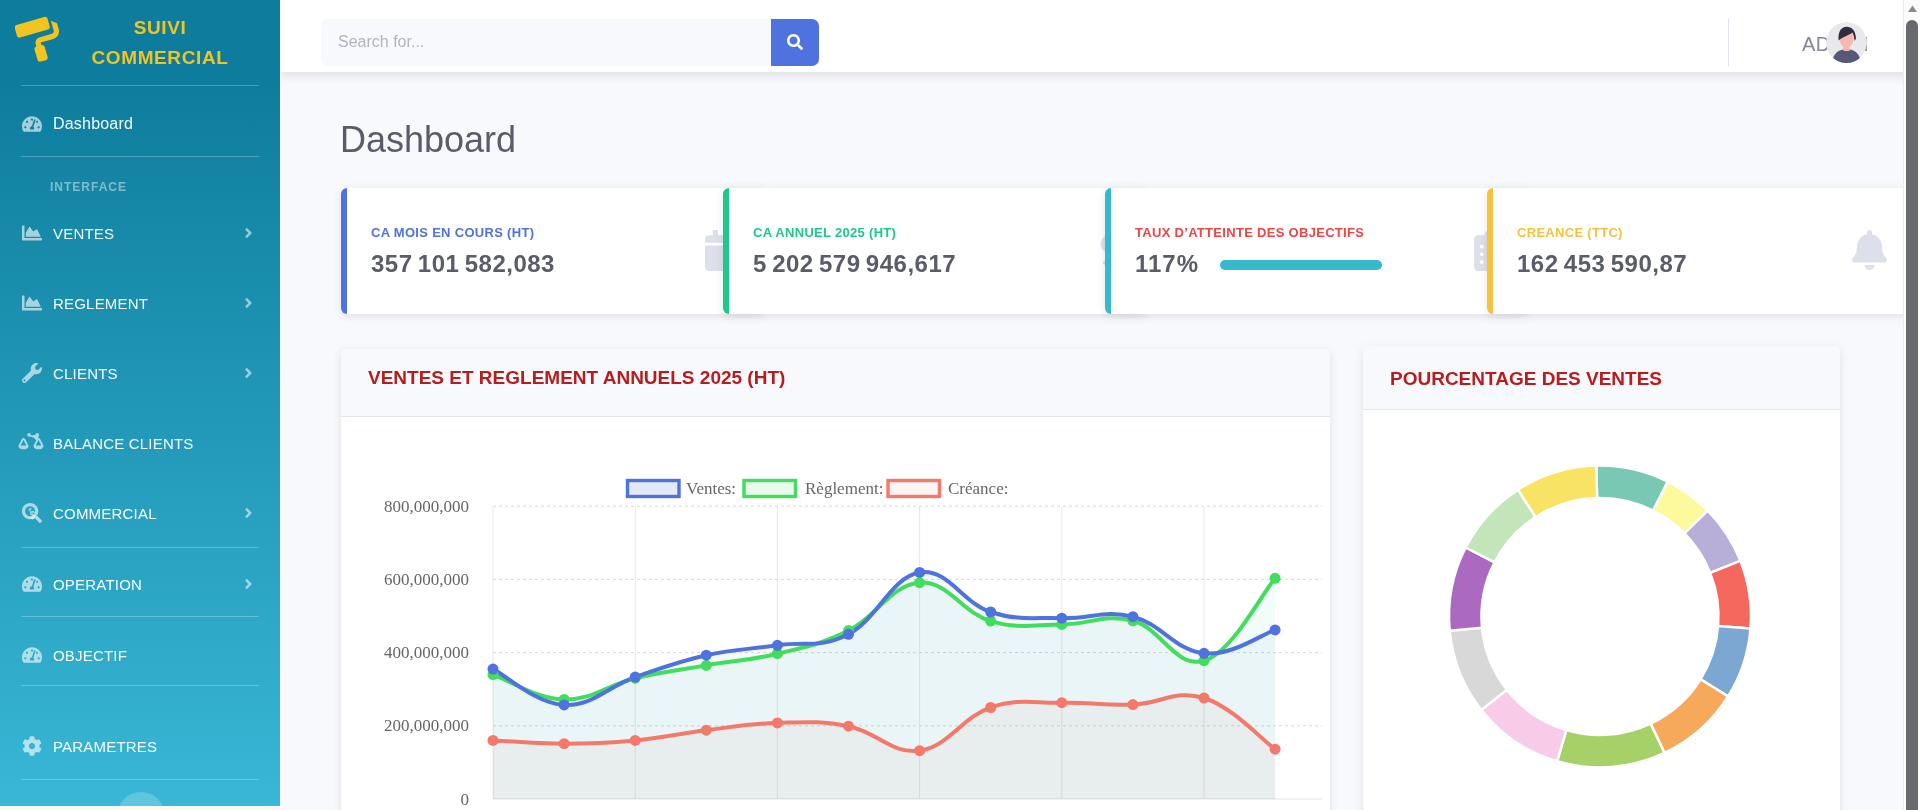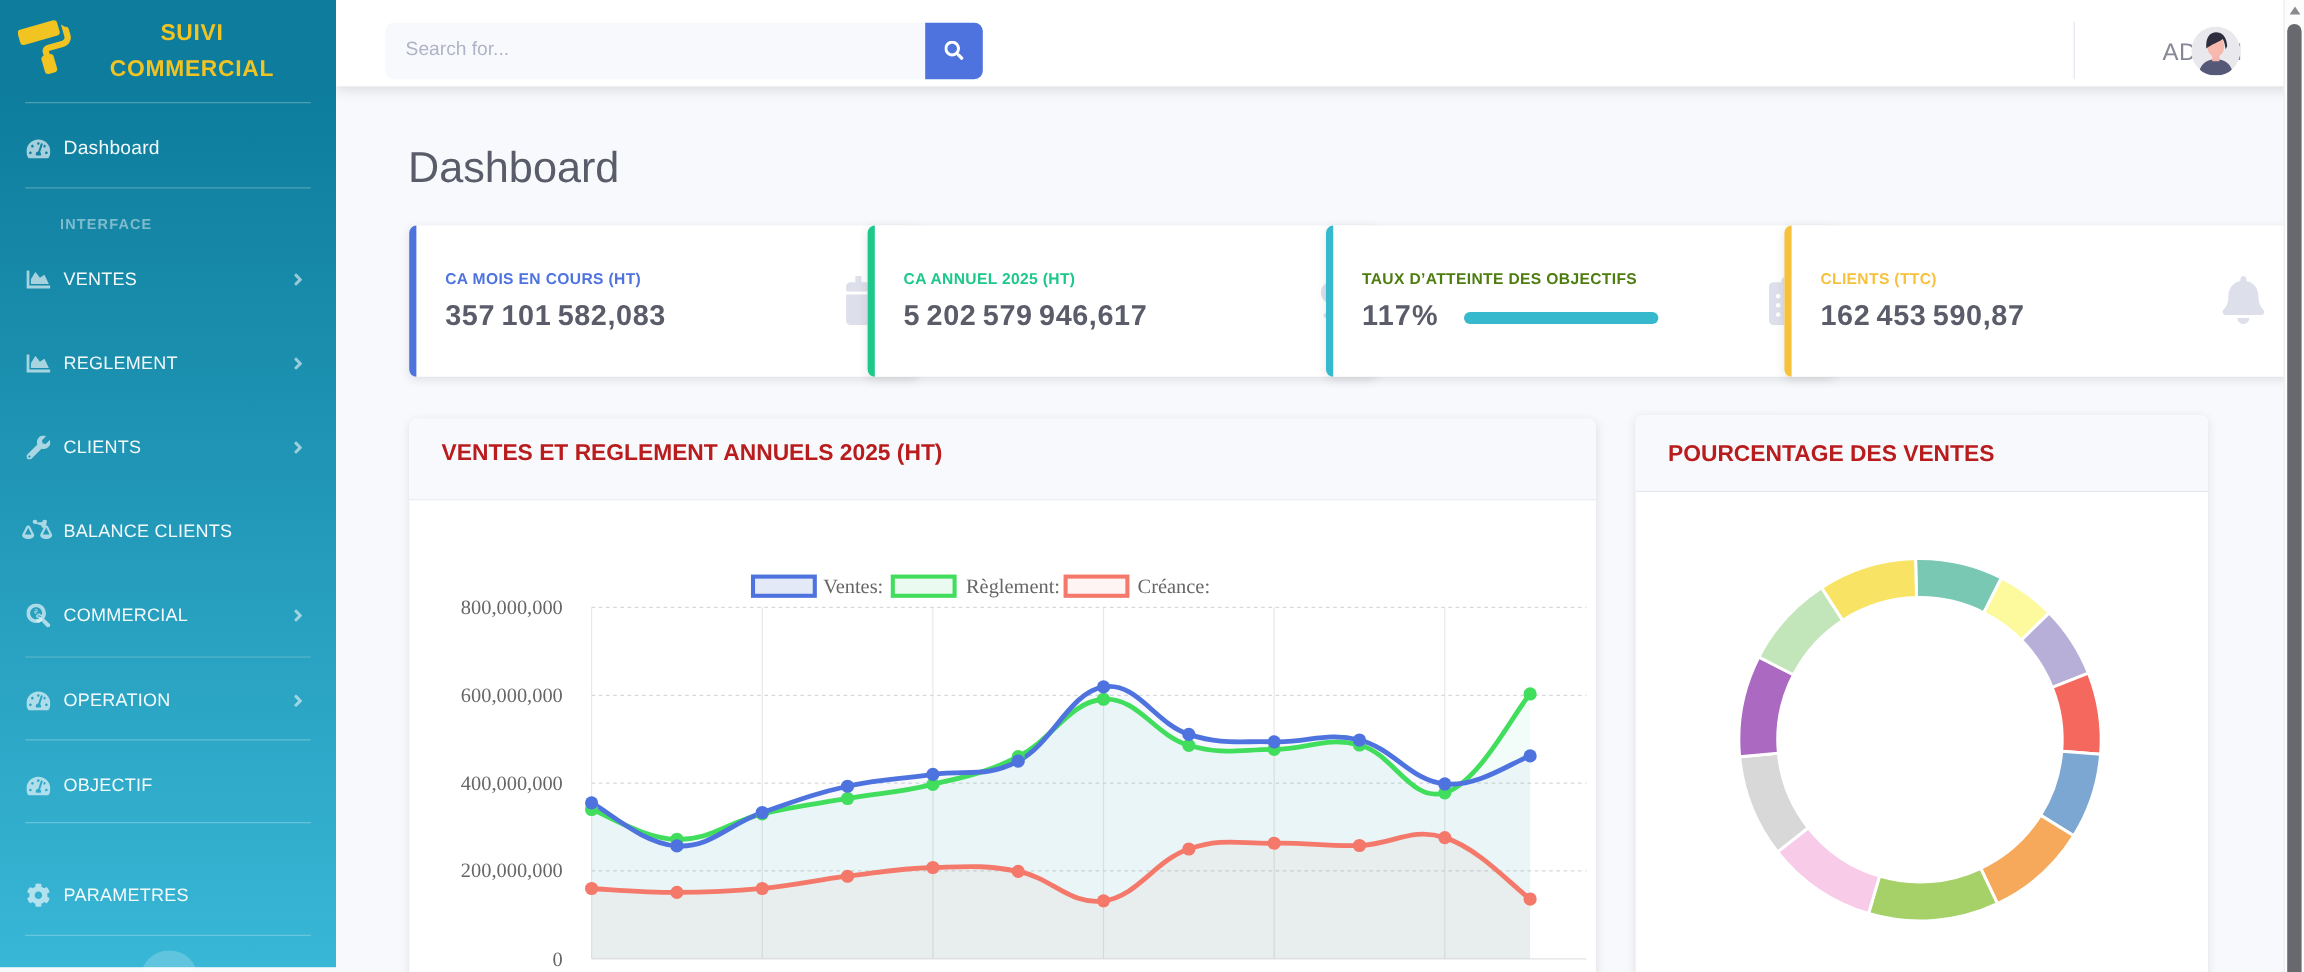--- a/index.html
+++ b/index.html
@@ -186,31 +186,31 @@
     <div class="bar" style="background:#1cc88a"></div>
     <div class="lbl" style="color:#1cc88a">CA ANNUEL 2025 (HT)</div>
     <div class="val">5 202 579 946,617</div>
     <svg class="icon" width="24" height="41" viewBox="0 0 288 512" fill="#dddfeb">
         <path d="M209.2 233.4l-108-31.6C88.7 198.2 80 186.5 80 173.5c0-16.3 13.2-29.5 29.5-29.5h66.3c12.2 0 24.2 3.7 34.2 10.5 6.1 4.1 14.3 3.1 19.5-2l34.8-34c7.1-6.9 6.1-18.4-1.8-24.5C238 74.8 207.4 64.1 176 64V16c0-8.8-7.2-16-16-16h-32c-8.8 0-16 7.2-16 16v48.3C64.6 65.5 22.2 105.8 16.7 158.3c-6.2 59.5 33.7 112.4 90.6 129.1l102.5 30c12.5 3.7 21.2 15.3 21.2 28.3 0 16.3-13.2 29.5-29.5 29.5h-66.3C123 375.2 111 371.5 101 364.7c-6.1-4.1-14.3-3.1-19.5 2l-34.8 34c-7.1 6.9-6.1 18.4 1.8 24.5 24.5 19.2 55.1 29.9 86.5 30v48c0 8.8 7.2 16 16 16h32c8.8 0 16-7.2 16-16v-48.2c46.6-.9 90.3-28.6 105.7-72.7 21.5-61.6-14.6-124.8-75.5-142.9z"></path>
       </svg>
   </div>
 
   <div class="card statcard" style="left:825px">
     <div class="bar" style="background:#36b9cc"></div>
-    <div class="lbl" style="color:#4d7c0f">TAUX D’ATTEINTE DES OBJECTIFS</div>
+    <div class="lbl" style="color:#ef4444">TAUX D’ATTEINTE DES OBJECTIFS</div>
     <div class="val" style="letter-spacing:1px">117%</div>
     <div class="abs" style="left:115px;top:72px;width:162px;height:10px;border-radius:5px;background:#36b9cc"></div>
     <svg class="icon" width="31" height="41" viewBox="0 0 384 512" fill="#dddfeb">
         <path d="M336 64h-80c0-35.3-28.7-64-64-64s-64 28.7-64 64H48C21.5 64 0 85.5 0 112v352c0 26.5 21.5 48 48 48h288c26.5 0 48-21.5 48-48V112c0-26.5-21.5-48-48-48zM96 424c-13.3 0-24-10.7-24-24s10.7-24 24-24 24 10.7 24 24-10.7 24-24 24zm0-96c-13.3 0-24-10.7-24-24s10.7-24 24-24 24 10.7 24 24-10.7 24-24 24zm0-96c-13.3 0-24-10.7-24-24s10.7-24 24-24 24 10.7 24 24-10.7 24-24 24zm96-192c13.3 0 24 10.7 24 24s-10.7 24-24 24-24-10.7-24-24 10.7-24 24-24zm128 368c0 4.4-3.6 8-8 8H168c-4.4 0-8-3.6-8-8v-16c0-4.4 3.6-8 8-8h144c4.4 0 8 3.6 8 8v16zm0-96c0 4.4-3.6 8-8 8H168c-4.4 0-8-3.6-8-8v-16c0-4.4 3.6-8 8-8h144c4.4 0 8 3.6 8 8v16zm0-96c0 4.4-3.6 8-8 8H168c-4.4 0-8-3.6-8-8v-16c0-4.4 3.6-8 8-8h144c4.4 0 8 3.6 8 8v16z"></path>
       </svg>
   </div>
 
   <div class="card statcard" style="left:1207px">
     <div class="bar" style="background:#f6c23e"></div>
-    <div class="lbl" style="color:#f6c23e">CLIENTS (TTC)</div>
+    <div class="lbl" style="color:#f6c23e">CREANCE (TTC)</div>
     <div class="val">162 453 590,87</div>
     <svg class="icon" width="35" height="40" viewBox="0 0 448 512" fill="#dddfeb">
         <path d="M224 512c35.32 0 63.97-28.65 63.97-64H160.03c0 35.35 28.65 64 63.97 64zm215.39-149.71c-19.32-20.76-55.47-51.99-55.47-154.29 0-77.7-54.48-139.9-127.94-155.16V32c0-17.67-14.32-32-31.98-32s-31.98 14.33-31.98 32v20.84C118.56 68.1 64.08 130.3 64.08 208c0 102.3-36.15 133.53-55.47 154.29-6 6.45-8.66 14.16-8.61 21.71.11 16.4 12.98 32 32.1 32h383.8c19.12 0 32-15.6 32.1-32 .05-7.55-2.61-15.27-8.61-21.71z"></path>
       </svg>
   </div>
 
   <div class="card chartcard">
     <div class="cardheader" style="height:68px">
         <span style="top:18px">VENTES ET REGLEMENT ANNUELS 2025 (HT)</span>
       </div>

